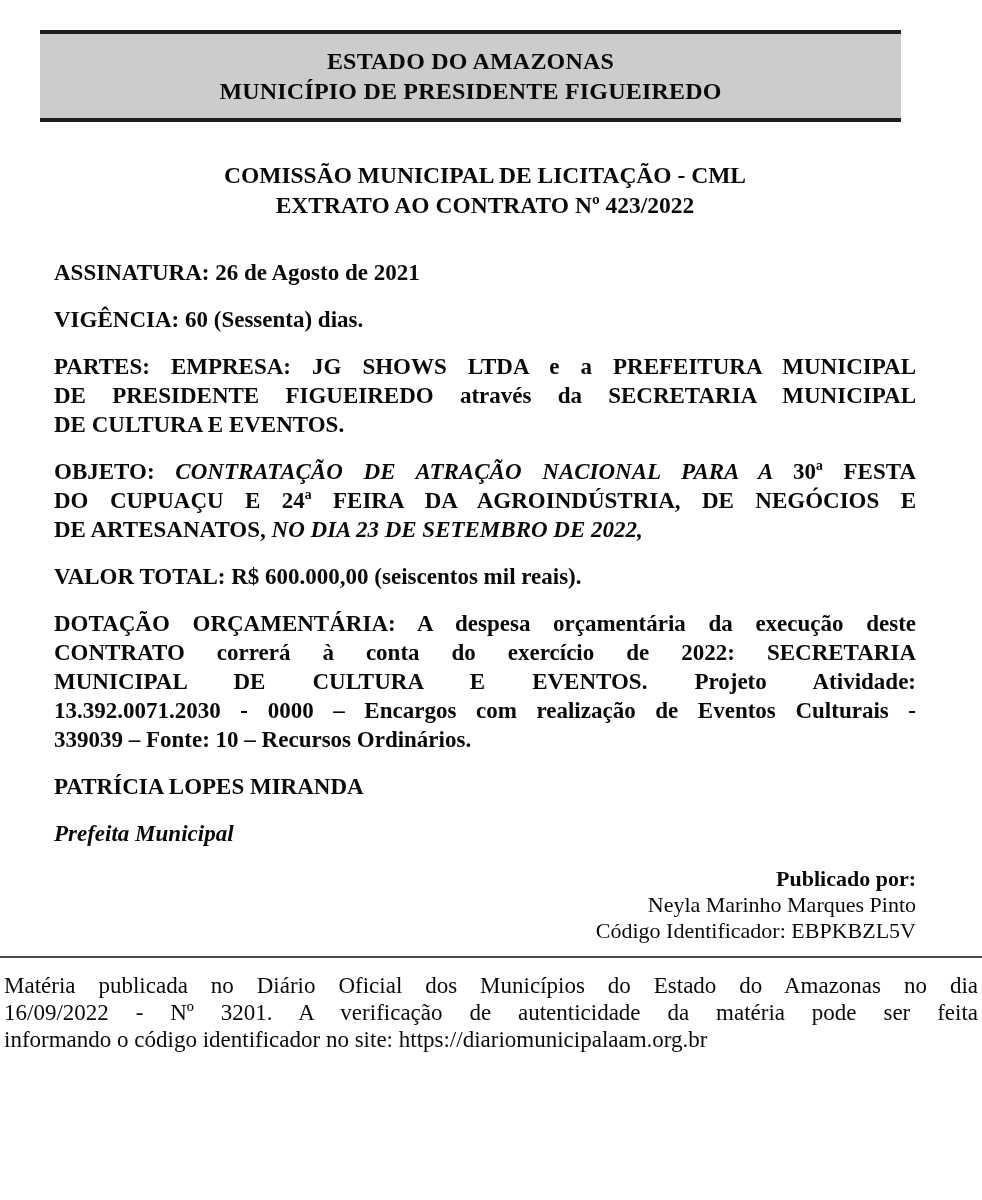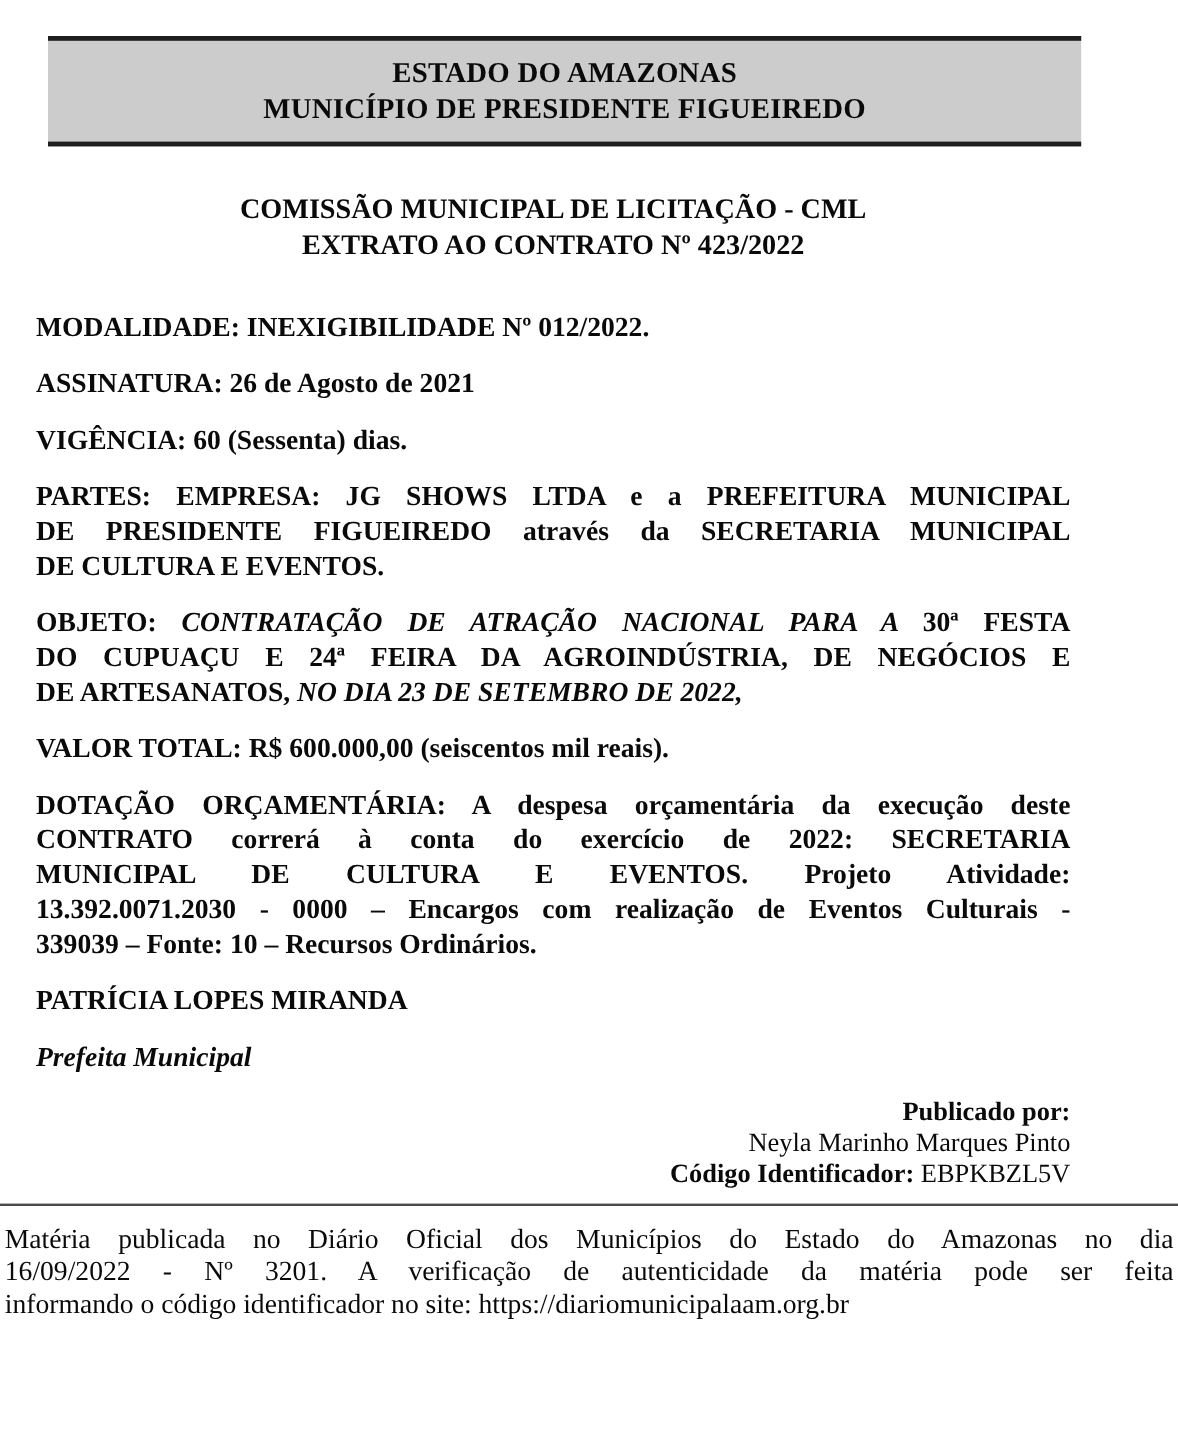--- a/index.html
+++ b/index.html
@@ -28,21 +28,21 @@
     text-align: center;
   }
   .banner-line {
     font-weight: bold;
     font-size: 24px;
     line-height: 30px;
     letter-spacing: 0.2px;
   }
   
   .content {
-    margin-left: 30px;
+    margin-left: 54px;
     width: 862px;
   }
   .doc-title {
     margin-top: 38px;
     margin-bottom: 38px;
     text-align: center;
     font-weight: bold;
     font-size: 23.5px;
     line-height: 30px;
   }
@@ -67,21 +67,21 @@
   .pub {
     margin-top: 2px;
     width: 862px;
     text-align: right;
     font-size: 22px;
     line-height: 26px;
   }
   .pub-label { font-weight: bold; }
   .pub-name { font-weight: normal; }
   .pub-code { font-weight: normal; }
-  .pub-code .b { font-weight: bold; }
+  .pub-code .b { font-weight: normal; }
   .rule {
     border: none;
     border-top: 2px solid #4a4a4a;
     margin: 12px 0 0 0;
     width: 982px;
   }
   .footer {
     margin: 14px 4px 0 4px;
     font-size: 23px;
     line-height: 27px;
@@ -98,21 +98,20 @@
     <div class="banner-line">MUNICÍPIO DE PRESIDENTE FIGUEIREDO</div>
   </div>
 
   <div class="content">
 
     <div class="doc-title">
       <div>COMISSÃO MUNICIPAL DE LICITAÇÃO - CML</div>
       <div>EXTRATO AO CONTRATO Nº 423/2022</div>
     </div>
 
-    <p class="para">MODALIDADE: INEXIGIBILIDADE Nº 012/2022.</p>
 
     <p class="para">ASSINATURA: 26 de Agosto de 2021</p>
 
     <p class="para">VIGÊNCIA: 60 (Sessenta) dias.</p>
 
     <div class="para">
       <div class="jl">PARTES: EMPRESA: JG SHOWS LTDA e a PREFEITURA MUNICIPAL</div>
       <div class="jl">DE PRESIDENTE FIGUEIREDO através da SECRETARIA MUNICIPAL</div>
       <div class="ll">DE CULTURA E EVENTOS.</div>
     </div>

